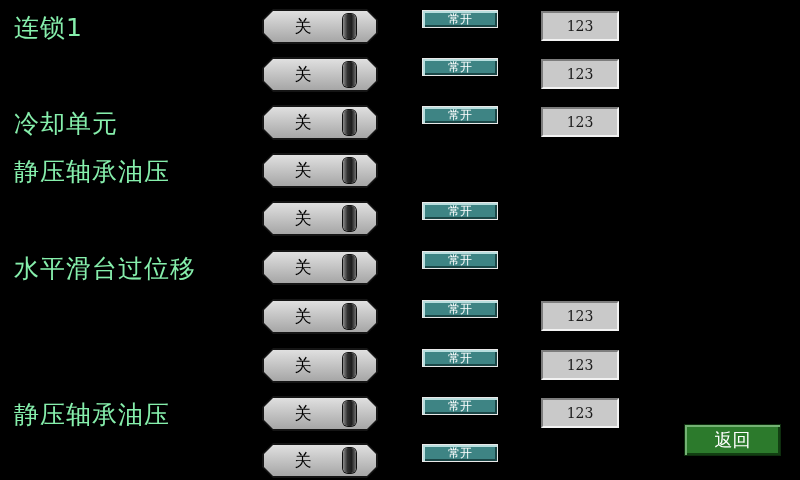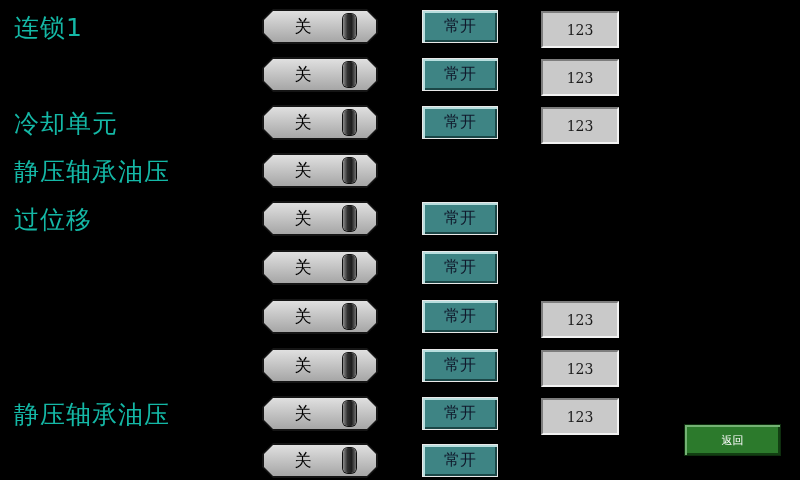--- a/index.html
+++ b/index.html
@@ -3,21 +3,21 @@
 <meta charset="utf-8">
 <style>
   html,body{margin:0;padding:0;}
   body{
     width:800px;height:480px;background:#000;position:relative;overflow:hidden;
     font-family:"DejaVu Sans","Liberation Sans",sans-serif;
   }
   .row{position:absolute;left:0;width:800px;height:36px;}
   .row-label{
     position:absolute;left:14px;top:50%;transform:translateY(-50%);
-    color:#14b8a6;font-size:25px;white-space:nowrap;letter-spacing:1px;
+    color:#86efac;font-size:25px;white-space:nowrap;letter-spacing:1px;
   }
   
   .toggle{position:absolute;left:262px;top:0;width:116px;height:35px;cursor:pointer;}
   .oct-outer{
     position:absolute;inset:0;background:#151515;
     clip-path:polygon(11px 0,calc(100% - 11px) 0,100% 11px,100% calc(100% - 11px),
       calc(100% - 11px) 100%,11px 100%,0 calc(100% - 11px),0 11px);
     box-shadow:0 0 0 1px #000;
   }
   .oct-inner{
@@ -30,42 +30,42 @@
     display:flex;align-items:center;justify-content:center;
     color:#000;font-size:17px;
   }
   .toggle-knob{
     position:absolute;right:22px;top:5px;width:13px;height:25px;border-radius:5px;
     background:linear-gradient(90deg,#8d8d8d 0%,#303030 35%,#1d1d1d 65%,#707070 100%);
     box-shadow:0 0 0 1px #101010;
   }
   
   .no-btn{
-    position:absolute;left:422px;top:1px;width:76px;height:33px;
+    position:absolute;left:422px;top:1px;width:76px;height:18px;
     background:#3e8484;border:1px solid #e8e8e8;box-sizing:border-box;
     box-shadow:inset 2px 2px 0 #b8dede,inset -2px -2px 0 #1b4646;
-    color:#0f172a;font-size:16px;display:flex;align-items:center;justify-content:center;
+    color:#ffffff;font-size:12px;display:flex;align-items:center;justify-content:center;
     cursor:pointer;
   }
   
   .val-field{
-    position:absolute;left:541px;top:2px;width:78px;height:37px;
+    position:absolute;left:541px;top:2px;width:78px;height:30px;
     background:#c9c9c9;box-sizing:border-box;
     border-top:2px solid #7d7d7d;border-left:2px solid #7d7d7d;
     border-bottom:2px solid #f2f2f2;border-right:2px solid #f2f2f2;
     display:flex;align-items:center;justify-content:center;
     color:#1a1a1a;font-family:"DejaVu Serif","Liberation Serif",serif;font-size:14px;
     cursor:text;
   }
   
   .back-btn{
     position:absolute;left:684px;top:424px;width:97px;height:32px;
     background:#2c7a2c;border:1px solid #0e2e0e;box-sizing:border-box;
     box-shadow:inset 2px 2px 0 #74b274,inset -2px -2px 0 #123f12;
-    color:#fff;font-size:11px;display:flex;align-items:center;justify-content:center;
+    color:#fff;font-size:18px;display:flex;align-items:center;justify-content:center;
     cursor:pointer;
   }
 </style>
 </head>
 <body>
 
 <div class="row" style="top:9px">
   <div class="row-label">连锁1</div>
   <div class="toggle">
     <div class="oct-outer"></div>
@@ -104,31 +104,31 @@
   <div class="row-label">静压轴承油压</div>
   <div class="toggle">
     <div class="oct-outer"></div>
     <div class="oct-inner"></div>
     <div class="toggle-text">关</div>
     <div class="toggle-knob"></div>
   </div>
 </div>
 
 <div class="row" style="top:201px">
-  <div class="row-label">过位移</div>
   <div class="toggle">
     <div class="oct-outer"></div>
     <div class="oct-inner"></div>
     <div class="toggle-text">关</div>
     <div class="toggle-knob"></div>
   </div>
   <div class="no-btn">常开</div>
 </div>
 
 <div class="row" style="top:250px">
+  <div class="row-label">水平滑台过位移</div>
   <div class="toggle">
     <div class="oct-outer"></div>
     <div class="oct-inner"></div>
     <div class="toggle-text">关</div>
     <div class="toggle-knob"></div>
   </div>
   <div class="no-btn">常开</div>
 </div>
 
 <div class="row" style="top:299px">

